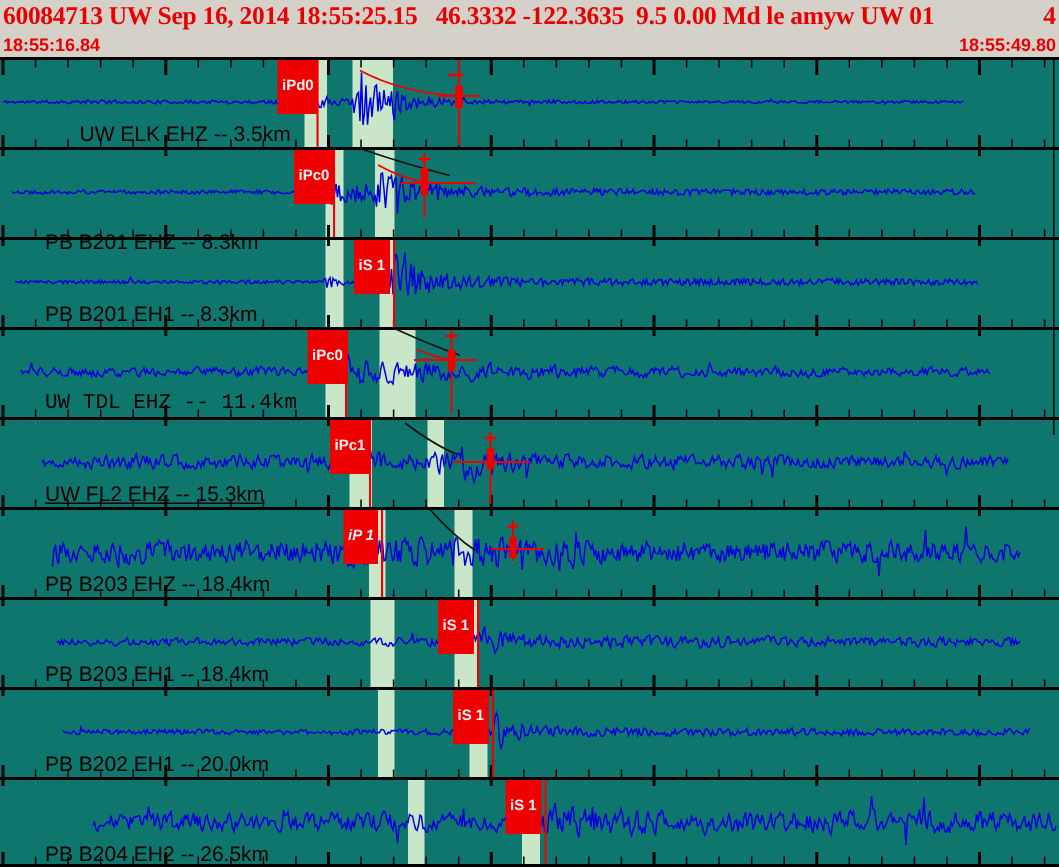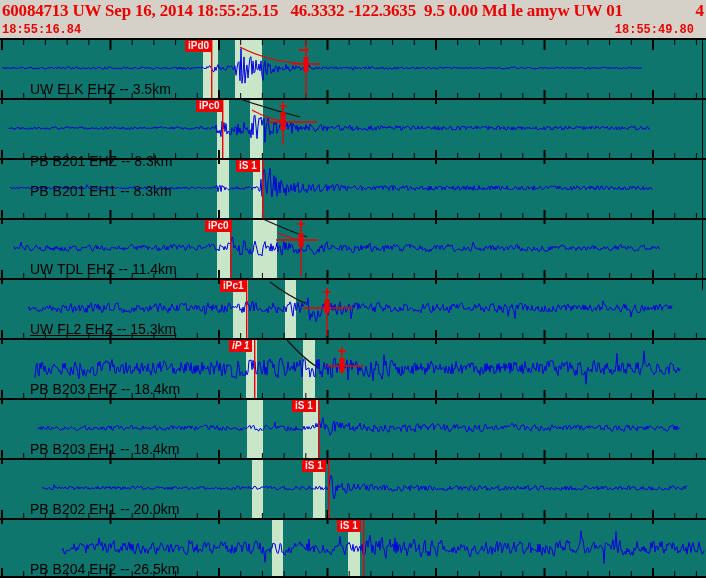--- a/index.html
+++ b/index.html
@@ -4,28 +4,28 @@
 <style>
   html,body{margin:0;padding:0;background:#888;}
   #app{position:relative;width:706px;height:578px;background:#0f766e;overflow:hidden;
        font-family:"Liberation Sans",sans-serif;}
   .header{position:absolute;top:0;left:0;width:706px;height:38px;background:#d5d1c8;z-index:5;}
   .title{position:absolute;top:1px;left:2px;white-space:pre;
          font-family:"Liberation Serif",serif;font-weight:bold;font-size:17px;
          letter-spacing:-0.2px;color:#e90000;}
   .title-right{position:absolute;top:1px;right:2px;
          font-family:"Liberation Serif",serif;font-weight:bold;font-size:17px;color:#e90000;}
-  .time{position:absolute;top:23px;font-family:Liberation Mono, monospace;
+  .time{position:absolute;top:23px;font-family:Liberation Sans, sans-serif;
         font-weight:bold;font-size:12px;color:#e90000;}
-  .time.left{left:2px;} .time.right{right:12px;}
+  .time.left{left:2px;} .time.right{right:2px;}
   #plot-svg{position:absolute;top:0;left:0;z-index:2;pointer-events:none;}
   .row-hit{position:absolute;left:0;width:706px;height:60px;z-index:1;}
   .flag{position:absolute;z-index:3;background:#ee0000;color:#f0f0f0;
         font:bold 10px "Liberation Sans",sans-serif;height:12px;line-height:12px;
-        padding:0 3px;white-space:pre;}
+        padding:12px 3px;white-space:pre;}
   .stn{position:absolute;left:30px;z-index:3;color:#000;
        font:14px "Liberation Sans",sans-serif;white-space:pre;}
 </style>
 </head>
 <body>
 
 <div id="app">
   <div class="header">
     <div class="title">60084713 UW Sep 16, 2014 18:55:25.15   46.3332 -122.3635  9.5 0.00 Md le amyw UW 01</div>
     <div class="title-right">4</div>
@@ -438,30 +438,30 @@
       <polyline points="38,428.3 39,427.3 40,429.4 41,426.8 42,429.5 43,426.7 44,427.6 45,428.2 46,429.6 47,428.8 48,426.2 49,428.4 50,429.7 51,429.7 52,427.2 53,427.9 54,428.8 55,427.8 56,427.0 57,427.2 58,428.2 59,428.9 60,430.4 61,430.3 62,428.8 63,429.0 64,429.3 65,426.9 66,428.1 67,428.9 68,428.8 69,429.0 70,427.7 71,426.6 72,427.5 73,428.5 74,427.7 75,428.6 76,430.1 77,430.7 78,429.7 79,429.6 80,428.0 81,428.2 82,427.3 83,427.4 84,426.4 85,425.3 86,429.4 87,430.0 88,429.0 89,426.9 90,429.5 91,429.1 92,429.6 93,429.6 94,427.1 95,427.7 96,427.9 97,427.5 98,429.1 99,429.5 100,428.6 101,427.0 102,429.6 103,427.2 104,427.5 105,430.1 106,429.9 107,427.2 108,426.5 109,426.1 110,428.4 111,426.1 112,429.7 113,430.5 114,426.7 115,427.0 116,426.6 117,425.4 118,425.5 119,428.2 120,428.1 121,426.2 122,426.8 123,429.0 124,429.9 125,429.5 126,427.6 127,427.9 128,427.9 129,428.2 130,427.3 131,425.6 132,425.2 133,429.0 134,428.4 135,427.6 136,428.2 137,427.5 138,429.2 139,428.5 140,429.7 141,429.9 142,427.7 143,425.9 144,429.2 145,427.9 146,426.8 147,428.5 148,428.7 149,427.4 150,429.7 151,428.7 152,427.5 153,427.5 154,426.7 155,425.5 156,428.5 157,430.2 158,428.5 159,427.5 160,426.7 161,428.8 162,429.4 163,428.9 164,428.9 165,430.4 166,428.5 167,428.1 168,427.7 169,429.6 170,427.0 171,426.3 172,425.6 173,429.0 174,425.9 175,426.8 176,427.9 177,428.5 178,426.6 179,426.0 180,427.6 181,429.7 182,426.5 183,427.9 184,429.8 185,426.3 186,428.3 187,428.1 188,426.0 189,427.2 190,426.2 191,428.6 192,426.0 193,427.3 194,428.6 195,430.4 196,426.5 197,428.7 198,429.1 199,427.6 200,427.2 201,426.5 202,426.6 203,426.6 204,425.6 205,425.1 206,425.4 207,425.5 208,428.4 209,429.7 210,427.3 211,425.6 212,427.4 213,425.7 214,426.9 215,429.1 216,428.1 217,425.6 218,428.2 219,430.2 220,427.8 221,429.8 222,430.2 223,427.0 224,427.8 225,429.8 226,430.2 227,426.3 228,427.6 229,427.7 230,429.1 231,428.8 232,429.2 233,428.0 234,428.1 235,427.4 236,428.7 237,429.5 238,428.7 239,430.2 240,430.5 241,428.4 242,430.3 243,428.2 244,427.2 245,428.2 246,428.8 247,428.3 248,427.2 249,426.0 250,425.4 251,428.6 252,427.0 253,425.5 254,425.7 255,429.5 256,429.8 257,428.9 258,430.6 259,430.9 260,428.6 261,428.7 262,430.6 263,429.5 264,428.7 265,426.1 266,425.1 267,425.5 268,426.6 269,427.8 270,428.7 271,429.2 272,428.0 273,427.3 274,426.3 275,422.0 276,428.3 277,428.3 278,426.1 279,427.7 280,426.1 281,426.3 282,426.1 283,426.8 284,425.9 285,429.2 286,430.4 287,431.1 288,426.6 289,429.5 290,430.5 291,427.1 292,428.8 293,430.4 294,428.8 295,430.5 296,426.5 297,430.0 298,428.6 299,430.1 300,429.0 301,429.8 302,430.4 303,429.0 304,426.1 305,429.6 306,428.0 307,426.6 308,429.1 309,426.6 310,428.9 311,428.8 312,426.1 313,425.1 314,427.8 315,427.8 316,423.3 317,427.0 318,424.0 319,420.9 320,423.5 321,427.7 322,421.3 323,417.7 324,425.2 325,429.3 326,424.4 327,425.4 328,428.0 329,431.2 330,435.2 331,433.4 332,431.2 333,423.9 334,421.0 335,431.2 336,423.2 337,422.1 338,425.4 339,427.4 340,422.8 341,428.1 342,422.8 343,425.5 344,428.5 345,426.2 346,424.5 347,426.0 348,426.2 349,422.8 350,430.0 351,428.3 352,429.4 353,426.5 354,431.0 355,430.2 356,427.1 357,429.1 358,425.6 359,426.2 360,423.0 361,428.4 362,429.9 363,428.6 364,424.5 365,427.6 366,427.6 367,430.9 368,427.1 369,427.0 370,429.2 371,430.4 372,429.3 373,431.8 374,425.0 375,425.9 376,428.5 377,427.3 378,431.7 379,431.6 380,427.4 381,426.0 382,428.9 383,431.2 384,429.8 385,425.0 386,428.8 387,429.8 388,431.8 389,431.9 390,426.0 391,427.3 392,426.7 393,425.7 394,429.3 395,429.0 396,428.7 397,427.2 398,428.5 399,427.3 400,427.7 401,431.4 402,427.3 403,425.3 404,427.0 405,424.6 406,429.4 407,431.7 408,425.8 409,426.2 410,426.1 411,430.0 412,430.2 413,429.2 414,429.0 415,432.0 416,425.7 417,424.3 418,423.7 419,427.9 420,425.9 421,429.5 422,426.8 423,424.8 424,425.4 425,424.6 426,427.5 427,426.8 428,430.1 429,426.6 430,427.0 431,425.0 432,423.8 433,423.4 434,430.0 435,426.0 436,425.7 437,424.6 438,423.8 439,424.5 440,426.2 441,428.9 442,429.2 443,427.2 444,424.3 445,430.3 446,428.6 447,425.4 448,428.4 449,431.2 450,431.9 451,430.0 452,428.4 453,427.3 454,424.7 455,428.2 456,425.2 457,424.6 458,428.1 459,428.6 460,426.8 461,427.3 462,427.6 463,426.1 464,425.2 465,426.5 466,430.7 467,432.1 468,431.1 469,426.5 470,429.9 471,428.8 472,431.6 473,431.7 474,428.3 475,425.4 476,427.5 477,429.2 478,428.2 479,425.2 480,430.4 481,431.8 482,431.3 483,430.8 484,427.2 485,424.5 486,424.6 487,429.0 488,427.7 489,428.1 490,427.8 491,427.6 492,426.4 493,429.2 494,430.1 495,426.8 496,425.3 497,428.4 498,429.7 499,428.7 500,427.7 501,428.2 502,426.2 503,428.8 504,427.0 505,425.6 506,427.5 507,426.1 508,425.4 509,426.9 510,425.8 511,424.3 512,423.7 513,424.3 514,427.3 515,424.7 516,424.4 517,427.4 518,429.2 519,429.9 520,428.8 521,425.7 522,425.5 523,425.1 524,424.8 525,430.1 526,429.2 527,426.4 528,427.2 529,428.4 530,429.8 531,431.2 532,427.4 533,426.9 534,425.3 535,424.7 536,428.3 537,427.2 538,428.6 539,431.0 540,430.2 541,426.1 542,428.3 543,429.6 544,430.7 545,428.4 546,428.8 547,430.0 548,427.5 549,428.2 550,430.6 551,427.4 552,424.8 553,427.4 554,427.2 555,426.5 556,426.8 557,428.9 558,428.0 559,426.8 560,429.0 561,426.8 562,427.8 563,430.0 564,426.1 565,426.4 566,425.7 567,429.5 568,427.5 569,425.5 570,425.4 571,429.3 572,427.9 573,428.0 574,425.8 575,425.8 576,428.3 577,425.3 578,426.1 579,425.8 580,429.8 581,425.7 582,427.4 583,429.9 584,429.7 585,427.8 586,427.4 587,426.0 588,428.1 589,425.7 590,428.1 591,426.4 592,426.1 593,427.8 594,428.3 595,428.4 596,427.6 597,427.9 598,426.1 599,425.9 600,425.0 601,429.5 602,427.9 603,429.2 604,430.3 605,426.2 606,425.4 607,425.1 608,428.8 609,427.9 610,428.1 611,430.1 612,431.5 613,429.9 614,426.8 615,426.5 616,425.8 617,430.0 618,429.5 619,425.8 620,428.5 621,430.3 622,429.0 623,430.8 624,431.6 625,427.6 626,425.9 627,424.9 628,427.8 629,425.3 630,430.0 631,429.7 632,427.6 633,425.8 634,428.0 635,428.3 636,428.4 637,431.0 638,426.6 639,427.6 640,428.1 641,426.9 642,427.4 643,427.5 644,429.8 645,427.3 646,429.6 647,425.8 648,429.0 649,426.2 650,426.0 651,426.4 652,427.9 653,427.8 654,428.8 655,430.2 656,428.2 657,426.5 658,426.4 659,427.7 660,428.2 661,426.7 662,427.0 663,428.7 664,430.1 665,428.8 666,430.9 667,431.0 668,430.8 669,428.1 670,426.0 671,426.7 672,425.0 673,425.2 674,429.5 675,426.0 676,430.2 677,426.0 678,429.3 679,428.6 680,427.3" fill="none" stroke="#0000dd" stroke-width="1"></polyline>
       <rect x="318" y="400" width="1.4" height="58" fill="#ee0000"></rect>
       <polyline points="42,486.9 43,488.2 44,488.4 45,488.0 46,488.9 47,489.3 48,488.5 49,487.2 50,488.0 51,489.6 52,489.5 53,489.5 54,484.7 55,487.4 56,487.0 57,488.2 58,488.4 59,486.7 60,488.0 61,488.9 62,487.1 63,488.3 64,488.5 65,486.8 66,488.1 67,488.4 68,488.8 69,486.5 70,486.4 71,486.7 72,487.9 73,487.1 74,489.5 75,489.3 76,488.1 77,487.5 78,486.7 79,489.1 80,487.2 81,488.5 82,487.3 83,487.9 84,488.4 85,488.1 86,486.6 87,487.7 88,489.1 89,487.7 90,489.5 91,488.5 92,488.3 93,487.8 94,489.0 95,487.8 96,486.8 97,489.0 98,486.5 99,488.6 100,488.6 101,489.0 102,486.7 103,486.8 104,487.3 105,488.9 106,486.6 107,487.9 108,486.9 109,488.2 110,486.5 111,489.1 112,488.2 113,486.8 114,488.4 115,486.7 116,489.2 117,488.2 118,486.5 119,488.0 120,487.1 121,489.6 122,489.4 123,486.8 124,488.7 125,487.1 126,488.7 127,488.5 128,487.6 129,488.0 130,489.3 131,487.4 132,486.3 133,486.2 134,486.9 135,488.6 136,488.3 137,486.5 138,486.3 139,487.7 140,486.9 141,486.8 142,486.5 143,489.0 144,489.5 145,488.1 146,489.4 147,488.1 148,487.4 149,487.5 150,489.3 151,488.5 152,489.1 153,489.4 154,488.3 155,488.4 156,487.7 157,486.8 158,486.6 159,488.3 160,487.4 161,487.5 162,487.4 163,488.2 164,487.9 165,489.3 166,487.8 167,487.4 168,489.3 169,487.3 170,489.0 171,487.4 172,489.5 173,486.9 174,488.1 175,486.8 176,486.6 177,488.1 178,489.1 179,487.5 180,487.7 181,488.8 182,488.0 183,487.9 184,487.5 185,487.4 186,486.7 187,487.5 188,488.0 189,489.8 190,488.6 191,487.6 192,487.7 193,488.0 194,489.2 195,488.7 196,488.5 197,487.5 198,488.1 199,488.4 200,486.6 201,486.5 202,487.3 203,487.0 204,486.6 205,489.5 206,488.1 207,488.3 208,488.2 209,488.5 210,488.8 211,488.1 212,488.2 213,488.4 214,488.9 215,487.5 216,487.1 217,488.4 218,488.7 219,488.3 220,487.6 221,489.8 222,488.4 223,488.4 224,488.4 225,488.8 226,488.2 227,487.3 228,488.9 229,489.4 230,488.4 231,489.7 232,489.8 233,487.3 234,487.6 235,489.6 236,487.9 237,486.2 238,486.4 239,486.4 240,489.1 241,489.2 242,486.8 243,487.5 244,487.1 245,488.3 246,487.0 247,487.4 248,488.6 249,486.4 250,488.0 251,488.9 252,488.2 253,488.5 254,486.4 255,486.3 256,487.0 257,489.2 258,489.4 259,488.1 260,488.9 261,487.1 262,487.2 263,487.0 264,487.0 265,487.6 266,486.2 267,486.3 268,488.3 269,487.1 270,486.9 271,486.3 272,488.9 273,487.7 274,487.3 275,487.4 276,489.4 277,489.7 278,489.7 279,488.9 280,487.9 281,488.3 282,487.2 283,487.4 284,486.1 285,489.6 286,488.3 287,489.6 288,489.0 289,489.4 290,488.9 291,489.5 292,489.6 293,489.9 294,488.8 295,488.3 296,486.3 297,488.1 298,487.7 299,488.7 300,489.7 301,487.1 302,486.6 303,487.1 304,487.6 305,488.8 306,489.8 307,489.1 308,489.0 309,486.3 310,486.8 311,489.3 312,488.0 313,489.4 314,488.4 315,489.4 316,486.5 317,488.6 318,488.8 319,486.6 320,486.3 321,489.6 322,487.4 323,489.8 324,489.2 325,488.0 326,486.6 327,489.8 328,488.0 329,485.2 330,478.5 331,475.3 332,478.2 333,494.3 334,498.7 335,496.0 336,486.1 337,491.0 338,484.9 339,488.0 340,485.9 341,486.8 342,483.3 343,489.8 344,488.1 345,491.3 346,493.3 347,491.4 348,483.2 349,484.7 350,490.5 351,489.9 352,490.4 353,486.6 354,483.9 355,488.3 356,488.7 357,488.1 358,484.4 359,487.2 360,489.6 361,487.6 362,486.1 363,484.9 364,483.8 365,485.8 366,489.8 367,485.5 368,489.6 369,490.6 370,485.1 371,485.4 372,484.0 373,488.3 374,489.4 375,486.2 376,486.9 377,486.8 378,489.9 379,488.4 380,486.5 381,487.3 382,489.5 383,485.7 384,484.7 385,490.1 386,486.2 387,485.8 388,488.4 389,490.3 390,489.1 391,488.3 392,490.9 393,491.2 394,489.2 395,490.8 396,489.4 397,490.4 398,486.8 399,487.1 400,488.9 401,491.0 402,490.9 403,489.9 404,485.5 405,486.5 406,487.1 407,487.7 408,489.0 409,486.3 410,490.6 411,485.4 412,486.3 413,487.7 414,488.2 415,487.7 416,487.1 417,485.2 418,485.8 419,490.4 420,488.2 421,486.2 422,489.2 423,486.7 424,486.0 425,490.1 426,486.5 427,490.4 428,490.1 429,485.9 430,485.5 431,486.8 432,489.8 433,490.5 434,487.0 435,487.7 436,489.2 437,490.0 438,488.3 439,489.5 440,489.0 441,488.8 442,489.6 443,488.2 444,490.5 445,489.3 446,490.6 447,490.6 448,488.0 449,489.1 450,486.2 451,489.4 452,489.1 453,487.9 454,487.6 455,486.6 456,486.2 457,485.6 458,487.1 459,489.7 460,486.7 461,486.6 462,490.1 463,488.0 464,486.7 465,488.3 466,486.9 467,487.3 468,489.2 469,490.5 470,486.9 471,485.6 472,486.8 473,488.5 474,490.5 475,487.2 476,489.8 477,490.1 478,489.5 479,485.8 480,485.7 481,487.0 482,489.0 483,487.6 484,487.9 485,486.1 486,486.3 487,490.3 488,488.2 489,489.7 490,490.2 491,488.9 492,487.0 493,489.0 494,488.5 495,487.6 496,488.0 497,487.3 498,485.7 499,490.2 500,490.1 501,490.0 502,488.5 503,488.7 504,490.1 505,486.8 506,486.3 507,490.0 508,488.8 509,486.6 510,488.0 511,489.5 512,487.0 513,487.4 514,487.5 515,490.0 516,488.9 517,486.4 518,486.2 519,488.1 520,489.1 521,487.1 522,489.1 523,487.9 524,489.3 525,486.3 526,488.6 527,486.5 528,485.4 529,489.1 530,490.5 531,488.3 532,488.7 533,487.9 534,487.6 535,485.6 536,485.8 537,489.3 538,490.1 539,489.6 540,487.2 541,485.7 542,487.0 543,485.8 544,489.4 545,489.4 546,488.2 547,488.5 548,488.0 549,488.7 550,490.1 551,487.1 552,488.5 553,488.8 554,489.5 555,490.0 556,487.5 557,488.9 558,488.8 559,488.5 560,489.3 561,490.5 562,487.3 563,489.1 564,488.8 565,486.1 566,490.0 567,486.6 568,488.1 569,490.1 570,486.8 571,486.1 572,489.9 573,488.1 574,489.7 575,487.9 576,490.2 577,489.6 578,488.8 579,488.5 580,489.4 581,489.3 582,490.2 583,488.3 584,488.3 585,485.6 586,486.2 587,486.6 588,487.1 589,489.0 590,488.3 591,488.9 592,487.8 593,486.8 594,489.0 595,487.7 596,487.9 597,486.2 598,490.0 599,487.8 600,489.2 601,487.1 602,486.1 603,489.0 604,487.0 605,486.6 606,486.4 607,488.1 608,489.9 609,489.0 610,487.7 611,489.2 612,489.6 613,489.8 614,488.0 615,488.7 616,486.8 617,488.3 618,489.6 619,486.9 620,487.1 621,486.5 622,489.5 623,488.0 624,488.1 625,488.8 626,488.4 627,489.7 628,486.1 629,486.0 630,489.6 631,487.7 632,487.2 633,486.6 634,487.5 635,487.1 636,489.7 637,489.7 638,490.0 639,489.5 640,489.1 641,487.2 642,489.4 643,486.5 644,488.9 645,488.5 646,489.9 647,489.7 648,488.8 649,486.4 650,487.3 651,490.1 652,487.2 653,490.1 654,488.6 655,489.7 656,489.7 657,489.9 658,489.1 659,486.9 660,487.8 661,488.9 662,489.5 663,489.6 664,490.2 665,488.2 666,489.3 667,489.0 668,489.4 669,489.9 670,486.1 671,488.2 672,486.5 673,485.7 674,486.5 675,488.2 676,489.5 677,487.5 678,487.0 679,488.2 680,488.4 681,489.0 682,489.9 683,487.7 684,486.3 685,488.8 686,486.0 687,485.7" fill="none" stroke="#0000dd" stroke-width="1"></polyline>
       <rect x="328" y="460" width="1.4" height="58" fill="#ee0000"></rect>
       <polyline points="62,550.2 63,548.4 64,552.7 65,554.2 66,551.1 67,550.3 68,550.3 69,551.1 70,549.5 71,548.6 72,547.7 73,549.0 74,543.8 75,548.8 76,551.1 77,547.3 78,549.7 79,546.7 80,543.6 81,543.3 82,545.3 83,544.4 84,545.8 85,547.7 86,552.8 87,544.7 88,548.9 89,545.0 90,544.9 91,544.4 92,543.9 93,544.0 94,549.0 95,549.7 96,544.9 97,543.9 98,545.9 99,537.8 100,543.3 101,545.6 102,542.3 103,550.7 104,546.8 105,543.5 106,547.0 107,552.7 108,551.2 109,544.4 110,543.4 111,548.3 112,544.3 113,543.0 114,540.6 115,550.9 116,551.1 117,551.0 118,549.3 119,552.5 120,549.6 121,546.5 122,550.7 123,543.2 124,545.9 125,543.0 126,549.0 127,550.4 128,545.9 129,542.1 130,549.2 131,543.9 132,550.6 133,544.5 134,552.0 135,553.9 136,550.5 137,545.2 138,543.3 139,548.0 140,550.7 141,553.8 142,550.0 143,545.9 144,548.1 145,552.6 146,548.7 147,550.3 148,553.6 149,549.3 150,547.7 151,548.6 152,544.0 153,542.5 154,546.6 155,551.9 156,554.3 157,547.7 158,550.8 159,548.8 160,545.8 161,542.8 162,544.7 163,546.6 164,550.1 165,550.1 166,549.5 167,545.7 168,544.8 169,552.2 170,547.8 171,544.3 172,548.4 173,552.1 174,549.4 175,547.9 176,544.9 177,545.8 178,545.3 179,550.7 180,547.3 181,547.0 182,547.3 183,547.3 184,551.4 185,552.9 186,554.5 187,554.6 188,551.4 189,540.2 190,543.8 191,543.3 192,541.2 193,549.2 194,552.1 195,547.2 196,550.3 197,544.4 198,552.5 199,550.3 200,549.0 201,550.6 202,551.5 203,546.7 204,542.8 205,541.9 206,547.3 207,544.9 208,542.9 209,543.1 210,550.7 211,549.8 212,553.4 213,550.9 214,544.9 215,547.3 216,549.0 217,546.9 218,547.2 219,548.2 220,545.1 221,541.8 222,542.8 223,545.9 224,543.9 225,542.4 226,548.8 227,545.7 228,552.0 229,550.4 230,548.8 231,553.3 232,544.9 233,551.2 234,553.3 235,547.0 236,551.7 237,546.8 238,542.8 239,542.8 240,545.8 241,545.2 242,551.8 243,547.1 244,543.1 245,541.8 246,542.6 247,549.7 248,551.3 249,543.8 250,552.1 251,553.9 252,551.1 253,550.6 254,545.7 255,542.2 256,540.7 257,542.1 258,546.9 259,549.0 260,542.9 261,550.8 262,553.3 263,546.9 264,552.7 265,562.2 266,550.6 267,550.7 268,549.2 269,549.1 270,552.4 271,547.5 272,548.3 273,543.0 274,543.8 275,543.9 276,548.8 277,552.5 278,553.5 279,550.2 280,543.5 281,544.3 282,552.3 283,552.0 284,554.8 285,554.8 286,550.3 287,550.3 288,552.6 289,547.6 290,550.5 291,552.8 292,547.6 293,548.2 294,546.6 295,543.4 296,546.4 297,545.4 298,544.5 299,543.5 300,541.8 301,545.4 302,543.8 303,546.4 304,546.6 305,549.4 306,549.7 307,543.8 308,551.1 309,539.1 310,551.1 311,548.1 312,548.0 313,546.0 314,551.9 315,545.7 316,545.6 317,547.7 318,550.0 319,551.2 320,553.4 321,552.4 322,551.2 323,545.1 324,550.2 325,552.8 326,551.1 327,549.3 328,552.2 329,551.3 330,553.3 331,554.9 332,551.6 333,549.2 334,550.6 335,546.1 336,546.9 337,545.6 338,546.3 339,544.1 340,536.6 341,545.7 342,545.7 343,547.7 344,552.1 345,554.5 346,548.6 347,544.2 348,544.4 349,542.3 350,544.3 351,548.9 352,550.3 353,544.4 354,551.7 355,548.2 356,546.0 357,546.5 358,551.4 359,548.3 360,546.1 361,550.7 362,544.3 363,553.9 364,555.3 365,554.5 366,543.1 367,540.7 368,547.2 369,539.7 370,535.4 371,543.2 372,552.6 373,545.3 374,551.7 375,554.4 376,541.4 377,544.1 378,547.1 379,541.1 380,550.2 381,539.9 382,537.4 383,547.5 384,548.4 385,554.9 386,558.3 387,545.9 388,546.4 389,544.8 390,539.4 391,547.2 392,546.2 393,543.9 394,551.3 395,538.1 396,553.3 397,541.9 398,551.4 399,544.6 400,545.2 401,552.6 402,550.3 403,545.2 404,542.2 405,549.5 406,548.3 407,555.3 408,550.8 409,546.2 410,543.2 411,547.8 412,544.8 413,543.4 414,539.1 415,542.6 416,551.9 417,548.9 418,549.3 419,544.6 420,553.6 421,557.1 422,553.2 423,551.2 424,543.0 425,540.3 426,552.5 427,551.3 428,555.7 429,551.4 430,555.7 431,545.2 432,540.7 433,545.6 434,547.5 435,548.3 436,554.5 437,556.2 438,546.5 439,542.5 440,543.5 441,540.1 442,541.2 443,549.5 444,546.3 445,550.3 446,551.0 447,550.6 448,550.3 449,552.1 450,550.5 451,551.6 452,548.1 453,552.5 454,546.9 455,549.4 456,553.3 457,550.2 458,546.5 459,550.1 460,549.4 461,544.3 462,547.2 463,546.4 464,545.3 465,550.4 466,549.7 467,546.9 468,550.1 469,554.3 470,556.8 471,554.1 472,548.9 473,550.2 474,546.3 475,546.0 476,552.5 477,553.3 478,554.2 479,551.6 480,550.5 481,548.8 482,546.0 483,550.3 484,551.2 485,547.3 486,542.0 487,547.4 488,554.0 489,552.1 490,547.4 491,546.5 492,554.3 493,547.7 494,549.4 495,552.2 496,544.5 497,541.5 498,550.7 499,545.5 500,542.3 501,543.7 502,552.8 503,549.9 504,544.7 505,543.0 506,547.2 507,548.7 508,543.4 509,546.6 510,552.8 511,553.1 512,549.7 513,547.0 514,542.1 515,549.7 516,551.8 517,545.5 518,544.9 519,544.2 520,541.6 521,543.3 522,543.1 523,551.0 524,553.8 525,551.9 526,550.3 527,547.6 528,548.8 529,542.5 530,543.6 531,552.8 532,547.5 533,550.0 534,549.3 535,550.3 536,550.3 537,552.3 538,544.2 539,552.0 540,544.2 541,551.9 542,555.3 543,547.4 544,549.5 545,553.1 546,545.5 547,547.4 548,550.4 549,554.0 550,546.1 551,548.6 552,549.0 553,554.1 554,556.3 555,550.5 556,542.9 557,542.9 558,548.0 559,543.7 560,540.6 561,548.0 562,546.7 563,550.4 564,547.5 565,549.8 566,542.2 567,540.3 568,543.1 569,541.1 570,549.3 571,550.8 572,549.2 573,552.4 574,550.2 575,552.0 576,552.7 577,549.7 578,549.2 579,545.9 580,542.3 581,530.9 582,539.4 583,539.7 584,547.6 585,553.3 586,551.8 587,548.5 588,547.7 589,552.5 590,551.2 591,548.8 592,545.7 593,543.8 594,542.1 595,548.5 596,545.3 597,547.6 598,548.3 599,547.7 600,545.1 601,545.6 602,547.8 603,548.6 604,563.3 605,545.2 606,542.6 607,543.6 608,545.4 609,544.2 610,545.8 611,549.1 612,544.5 613,539.8 614,549.5 615,545.7 616,531.6 617,548.2 618,552.8 619,544.1 620,540.5 621,550.4 622,550.6 623,555.1 624,553.2 625,551.4 626,554.4 627,548.1 628,552.0 629,549.5 630,554.5 631,554.6 632,551.7 633,555.2 634,548.1 635,550.5 636,548.0 637,541.6 638,547.8 639,549.1 640,551.2 641,551.1 642,547.1 643,550.4 644,546.2 645,551.7 646,548.3 647,553.0 648,551.9 649,553.6 650,551.3 651,542.7 652,548.0 653,541.3 654,541.6 655,552.1 656,546.1 657,546.7 658,550.1 659,547.2 660,542.3 661,546.9 662,541.4 663,549.9 664,553.2 665,549.1 666,550.7 667,544.0 668,545.5 669,542.8 670,543.8 671,544.3 672,548.8 673,542.6 674,544.8 675,550.5 676,548.3 677,546.8 678,553.1 679,550.8 680,552.2 681,549.6 682,547.1 683,544.1 684,550.8 685,550.7 686,547.4 687,553.9 688,547.5 689,542.4 690,546.0 691,552.4 692,545.6 693,542.7 694,547.5 695,551.3 696,550.8 697,552.2 698,548.6 699,542.0 700,546.8 701,550.4 702,553.7 703,553.7 704,550.6" fill="none" stroke="#0000dd" stroke-width="1"></polyline>
       <rect x="363" y="520" width="1.4" height="56" fill="#ee0000"></rect>
     </svg>
   <div id="rows">
       <div class="row-hit" style="top: 38px;"></div>
       <div class="flag" style="left: 185px; top: 40px;">iPd0</div>
-      <div class="stn" style="top: 81px;">UW ELK EHZ -- 3.5km</div>
+      <div class="stn" style="top: 81px; margin-left: 23px;">UW ELK EHZ -- 3.5km</div>
       <div class="row-hit" style="top: 98px;"></div>
       <div class="flag" style="left: 196px; top: 100px;">iPc0</div>
       <div class="stn" style="top: 141px; margin-top: 12px;">PB B201 EHZ -- 8.3km</div>
       <div class="row-hit" style="top: 158px;"></div>
       <div class="flag" style="left: 236px; top: 160px;">iS 1</div>
-      <div class="stn" style="top: 183px;">PB B201 EH1 -- 8.3km</div>
+      <div class="stn" style="top: 201px;">PB B201 EH1 -- 8.3km</div>
       <div class="row-hit" style="top: 218px;"></div>
       <div class="flag" style="left: 205px; top: 220px;">iPc0</div>
-      <div class="stn" style="top: 261px;">UW TDL EHZ -- 11.4km</div>
+      <div class="stn" style="top: 261px; font-family: Liberation Mono, monospace;">UW TDL EHZ -- 11.4km</div>
       <div class="row-hit" style="top: 278px;"></div>
       <div class="flag" style="left: 220px; top: 280px;">iPc1</div>
       <div class="stn" style="top: 321px; text-decoration: underline;">UW FL2 EHZ -- 15.3km</div>
       <div class="row-hit" style="top: 338px;"></div>
       <div class="flag" style="left: 229px; top: 340px; font-style: italic;">iP 1</div>
       <div class="stn" style="top: 381px; text-align: center;">PB B203 EHZ -- 18.4km</div>
       <div class="row-hit" style="top: 398px;"></div>
       <div class="flag" style="left: 292px; top: 400px;">iS 1</div>
       <div class="stn" style="top: 441px;">PB B203 EH1 -- 18.4km</div>
       <div class="row-hit" style="top: 458px;"></div>

